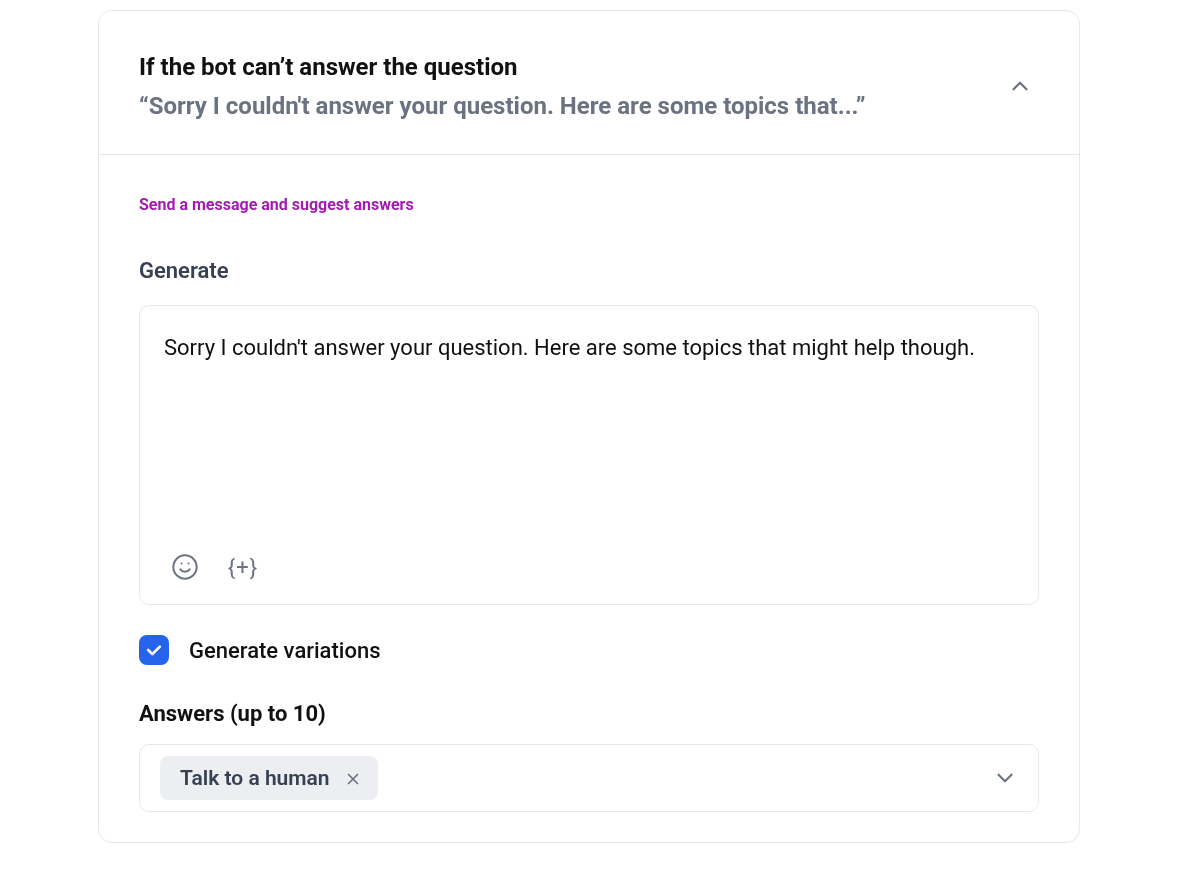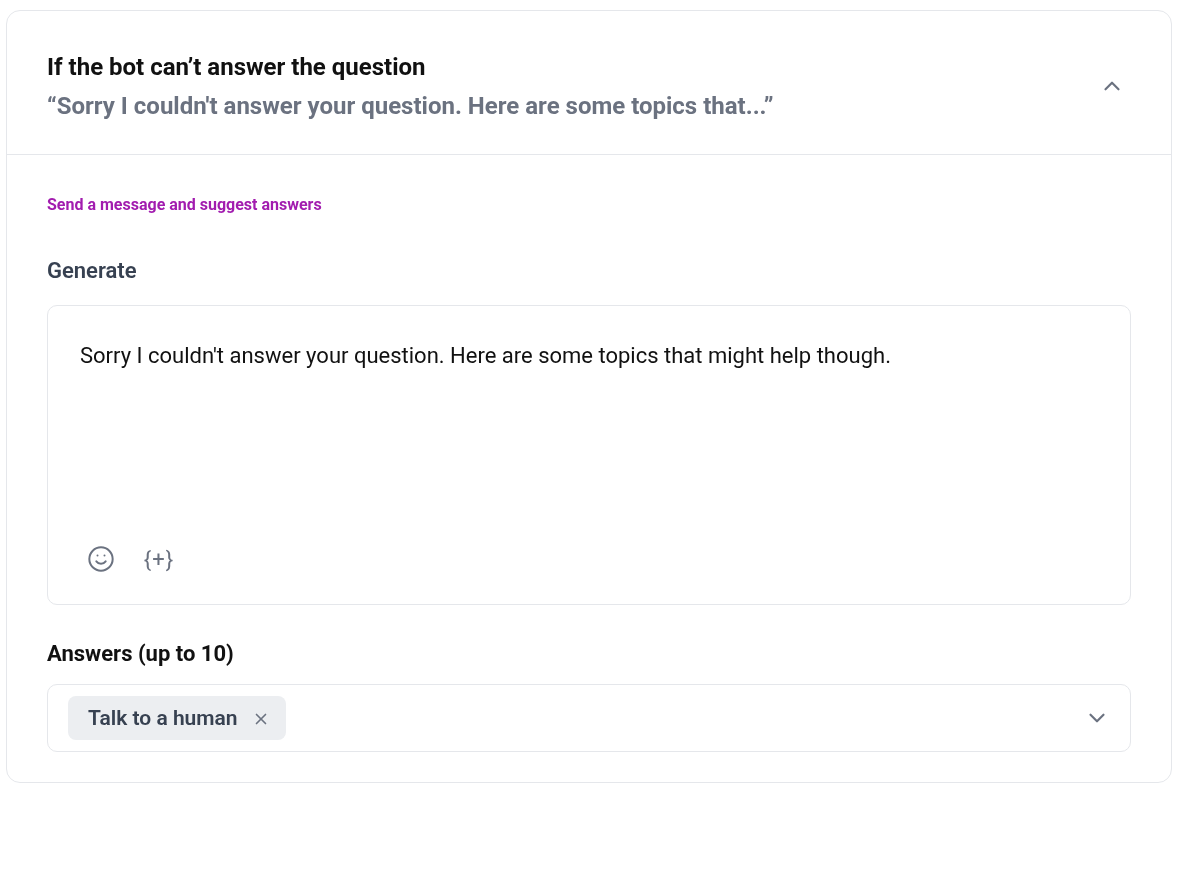--- a/index.html
+++ b/index.html
@@ -4,21 +4,21 @@
 <style>
   * { box-sizing: border-box; }
   html, body {
     margin: 0;
     padding: 0;
     font-family: -apple-system, BlinkMacSystemFont, "Segoe UI", Roboto, Helvetica, Arial, sans-serif;
     background: #fff;
     color: #1a1a1a;
   }
   .card {
-    width: 1166px;
+    width: 982px;
     margin: 10px auto 0 auto;
     border: 1px solid #e5e7eb;
     border-radius: 14px;
     background: #fff;
   }
   .card-header {
     display: flex;
     align-items: flex-start;
     padding: 40px 40px 30px 40px;
     border-bottom: 1px solid #e5e7eb;
@@ -59,21 +59,21 @@
     font-size: 22px;
     font-weight: 600;
     color: #374151;
     margin-top: 44px;
   }
   .editor {
     margin-top: 22px;
     border: 1px solid #e5e7eb;
     border-radius: 10px;
     background: #fff;
-    padding: 8px;
+    padding: 0;
     display: flex;
     flex-direction: column;
     min-height: 300px;
   }
   .editor-text {
     flex: 1;
     padding: 26px 24px 12px 24px;
     font-size: 22px;
     color: #111;
     line-height: 1.45;
@@ -209,20 +209,28 @@
             <circle cx="12" cy="12" r="10"></circle>
             <path d="M8 14s1.5 2 4 2 4-2 4-2"></path>
             <line x1="9" y1="9" x2="9.01" y2="9"></line>
             <line x1="15" y1="9" x2="15.01" y2="9"></line>
           </svg>
         </div>
         <div class="tool-btn variable-btn">{+}</div>
       </div>
     </div>
 
+    <div class="checkbox-row">
+      <div class="checkbox">
+        <svg viewBox="0 0 24 24" width="20" height="20" fill="none" stroke="currentColor" stroke-width="3.2" stroke-linecap="round" stroke-linejoin="round">
+          <polyline points="5 12 10 17 19 8"></polyline>
+        </svg>
+      </div>
+      <div class="checkbox-label">Generate variations</div>
+    </div>
 
     <div class="answers-label">Answers (up to 10)</div>
 
     <div class="answers-field">
       <div class="chips">
         <span class="chip">
           <span>Talk to a human</span>
           <span class="close-x">
             <svg viewBox="0 0 24 24" fill="none" stroke="currentColor" stroke-width="2.2" stroke-linecap="round" stroke-linejoin="round">
               <line x1="18" y1="6" x2="6" y2="18"></line>

